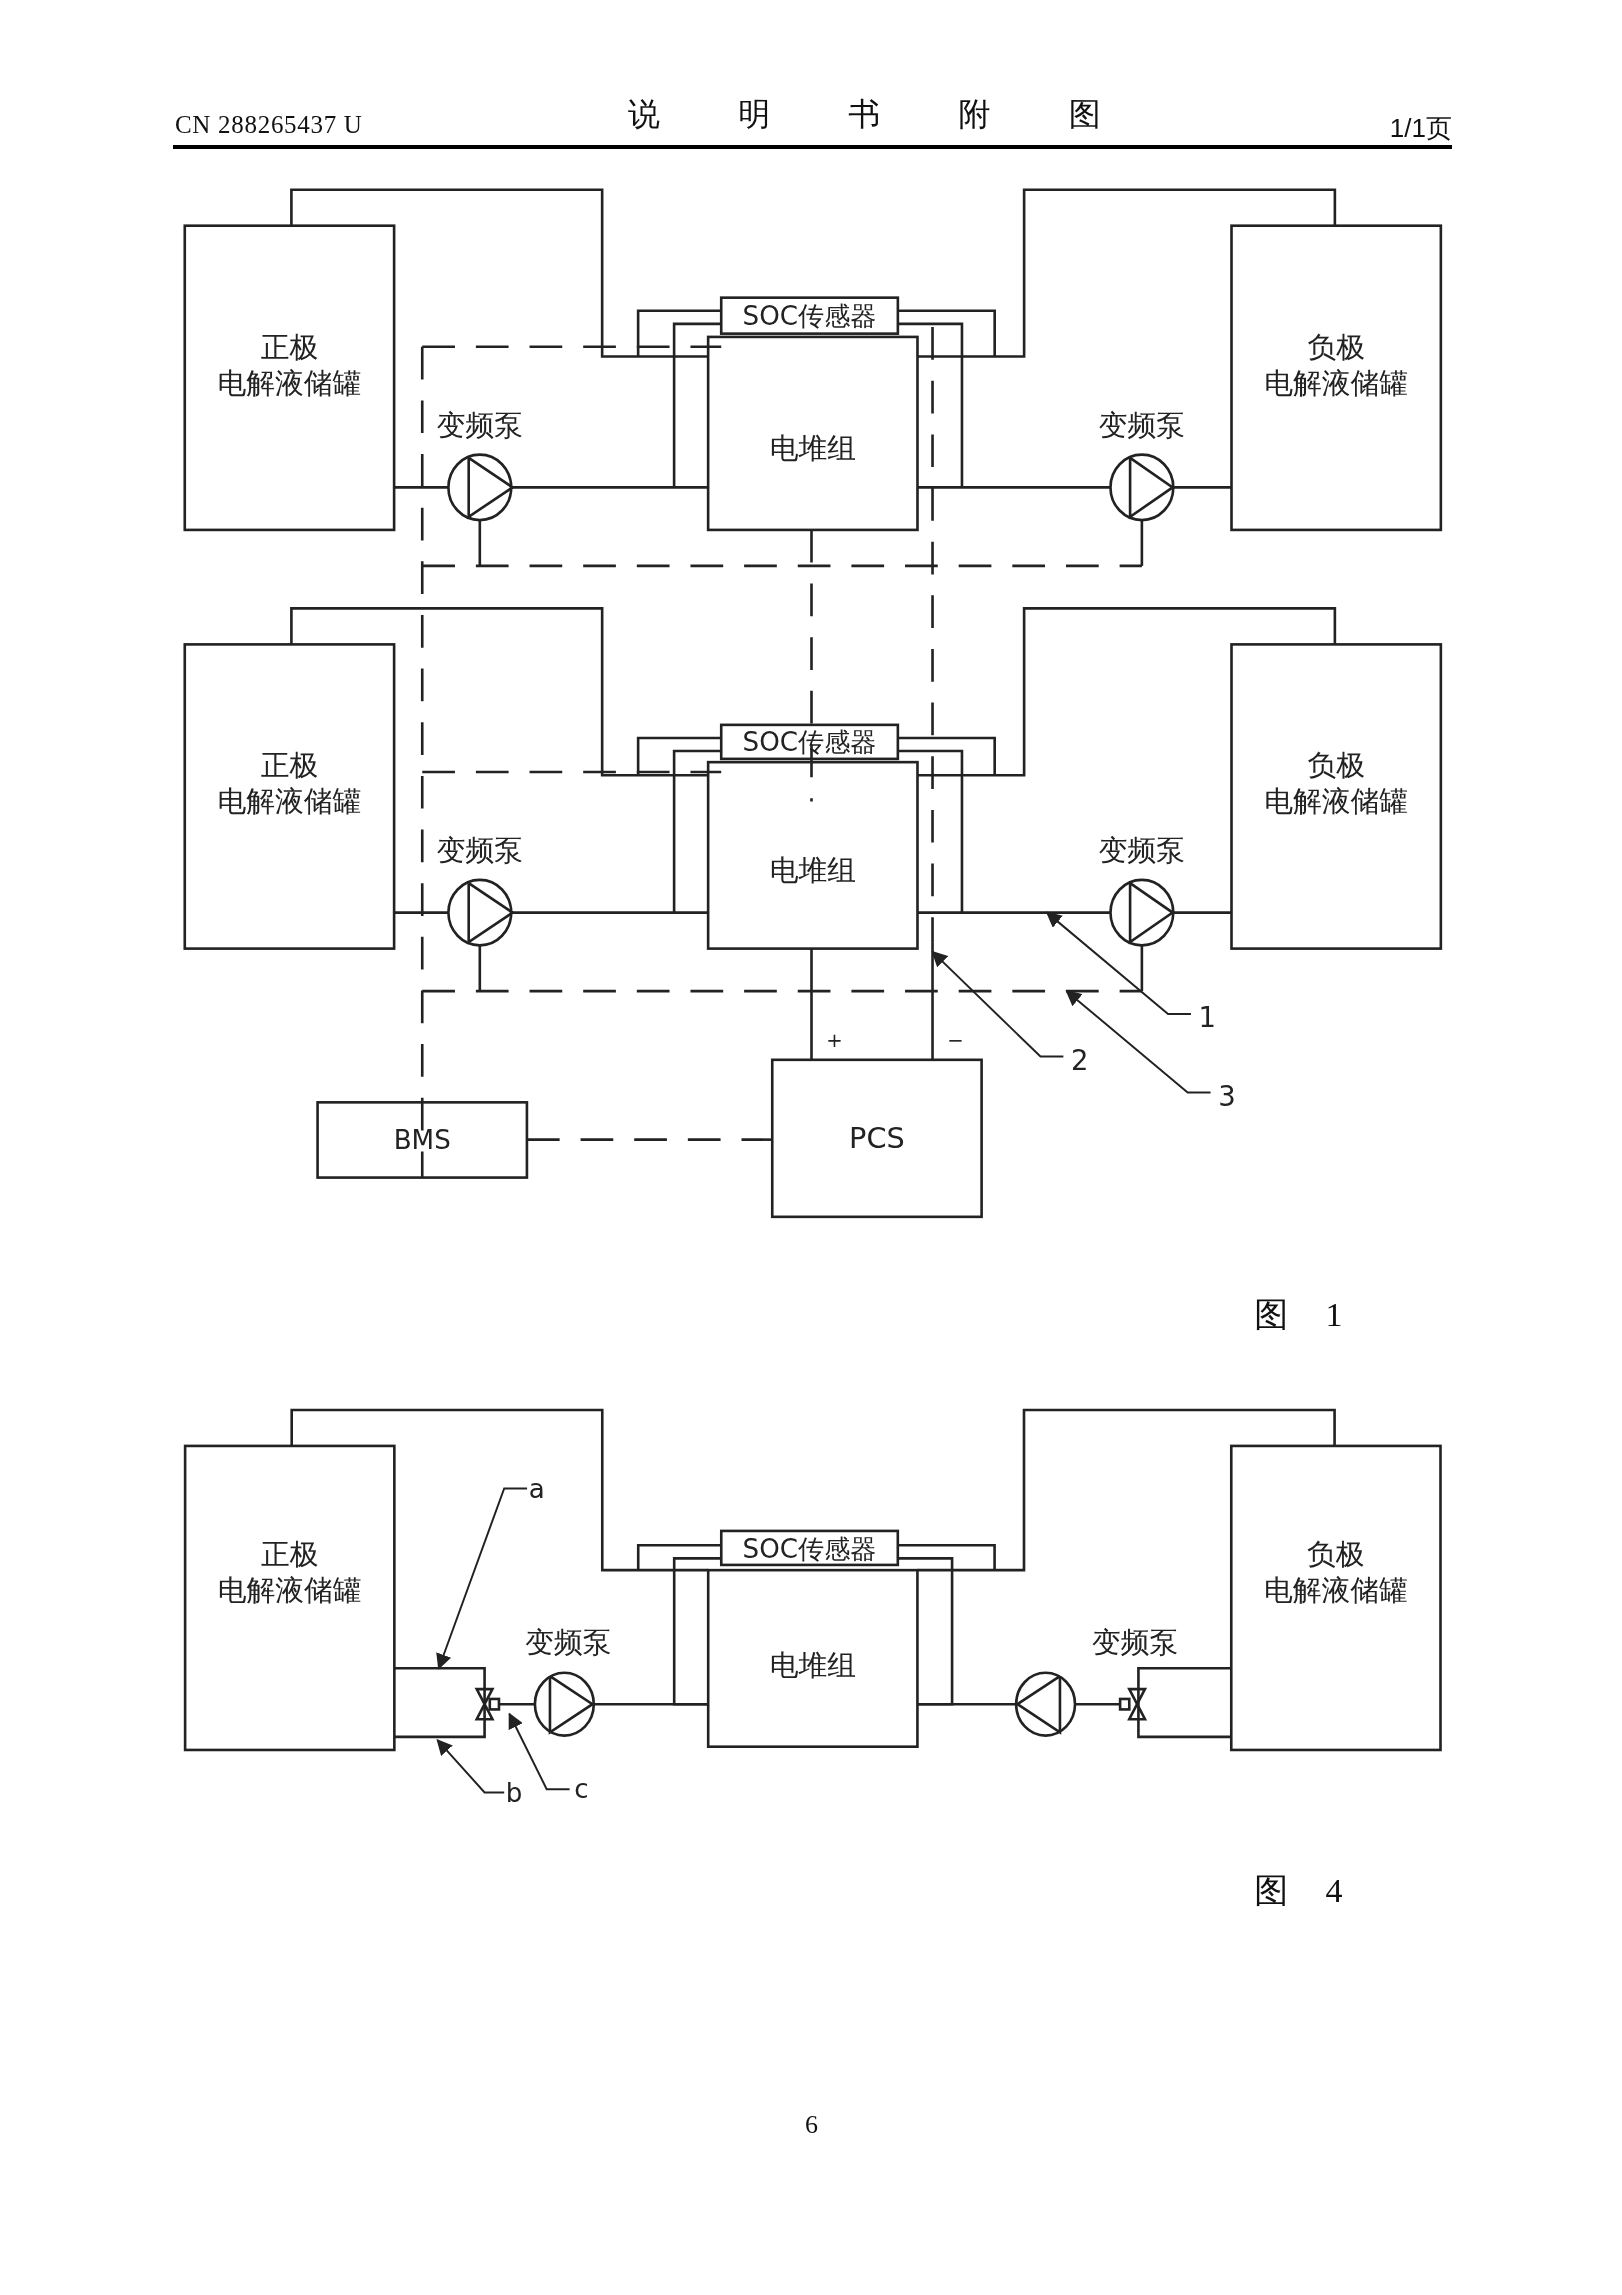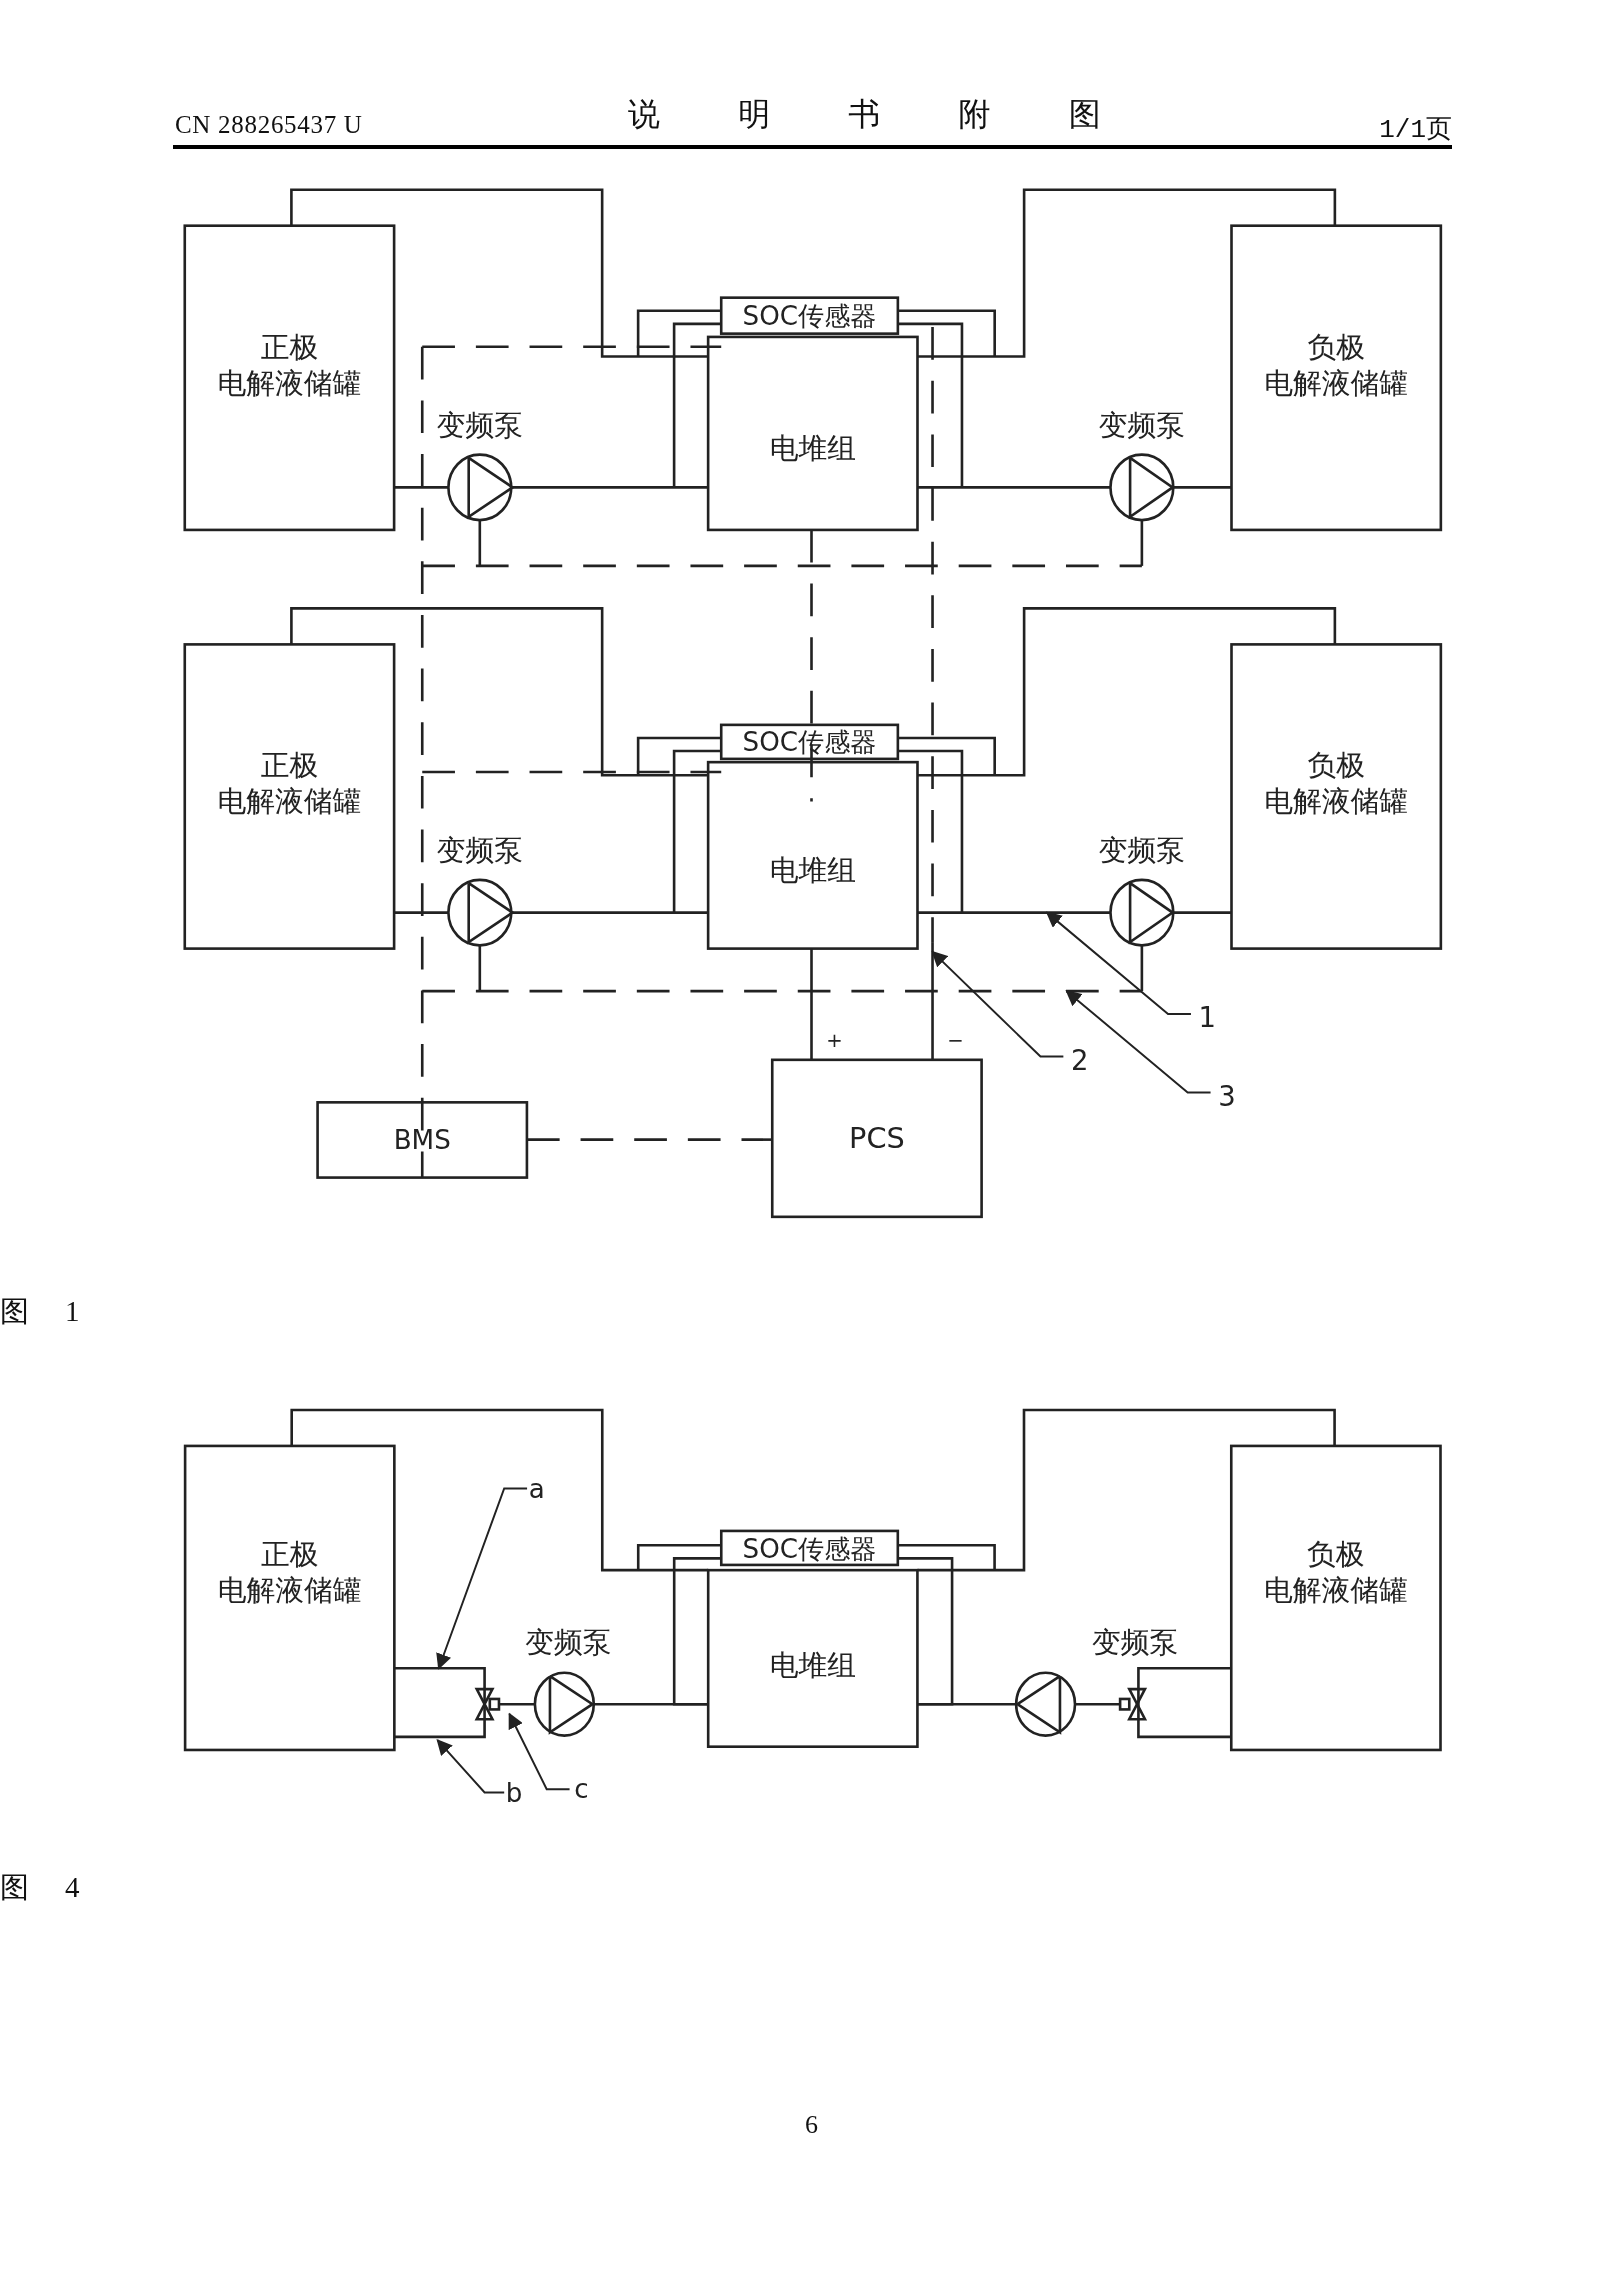--- a/index.html
+++ b/index.html
@@ -3,25 +3,25 @@
 <meta charset="utf-8">
 <style>
   html, body { margin: 0; padding: 0; background: #ffffff; }
   body { width: 1623px; height: 2295px; position: relative; overflow: hidden;
          font-family: "DejaVu Serif", "Liberation Serif", serif; color: #111; }
   .hdr-left { position: absolute; left: 175px; top: 111px; font-size: 25px; letter-spacing: 0.7px;
               font-family: "Liberation Serif", "DejaVu Serif", serif; }
   .hdr-title { position: absolute; left: 628px; top: 93px; font-size: 32px; letter-spacing: 34px;
                font-family: "DejaVu Sans", "Liberation Sans", sans-serif; text-align: center; }
   .hdr-right { position: absolute; right: 171px; top: 111px; font-size: 26px;
-               font-family: Liberation Mono, monospace; }
+               font-family: Liberation Sans, sans-serif; }
   .hdr-rule { position: absolute; left: 173px; width: 1279px; top: 145px; height: 3.9px; background: #000; }
   svg.diagram { position: absolute; left: 0; width: 1623px; overflow: visible; }
   svg text { font-family: "DejaVu Sans", "Liberation Sans", sans-serif; fill: #222; }
-  .caption { position: absolute; width: 1357px; left: 0; text-align: left; font-size: 29px;
+  .caption { position: absolute; width: 1357px; left: 0; text-align: right; font-size: 34px;
              font-family: "Liberation Serif", "DejaVu Serif", serif; letter-spacing: 14.4px; }
   .page-num { position: absolute; width: 1623px; left: 0; top: 2110px; text-align: center; font-size: 26px;
               font-family: "Liberation Serif", "DejaVu Serif", serif; }
 </style>
 </head>
 <body>
 
 <div class="hdr-left">CN 288265437 U</div>
 <div class="hdr-title">说 明 书 附 图</div>
 <div class="hdr-right">1/1页</div>

